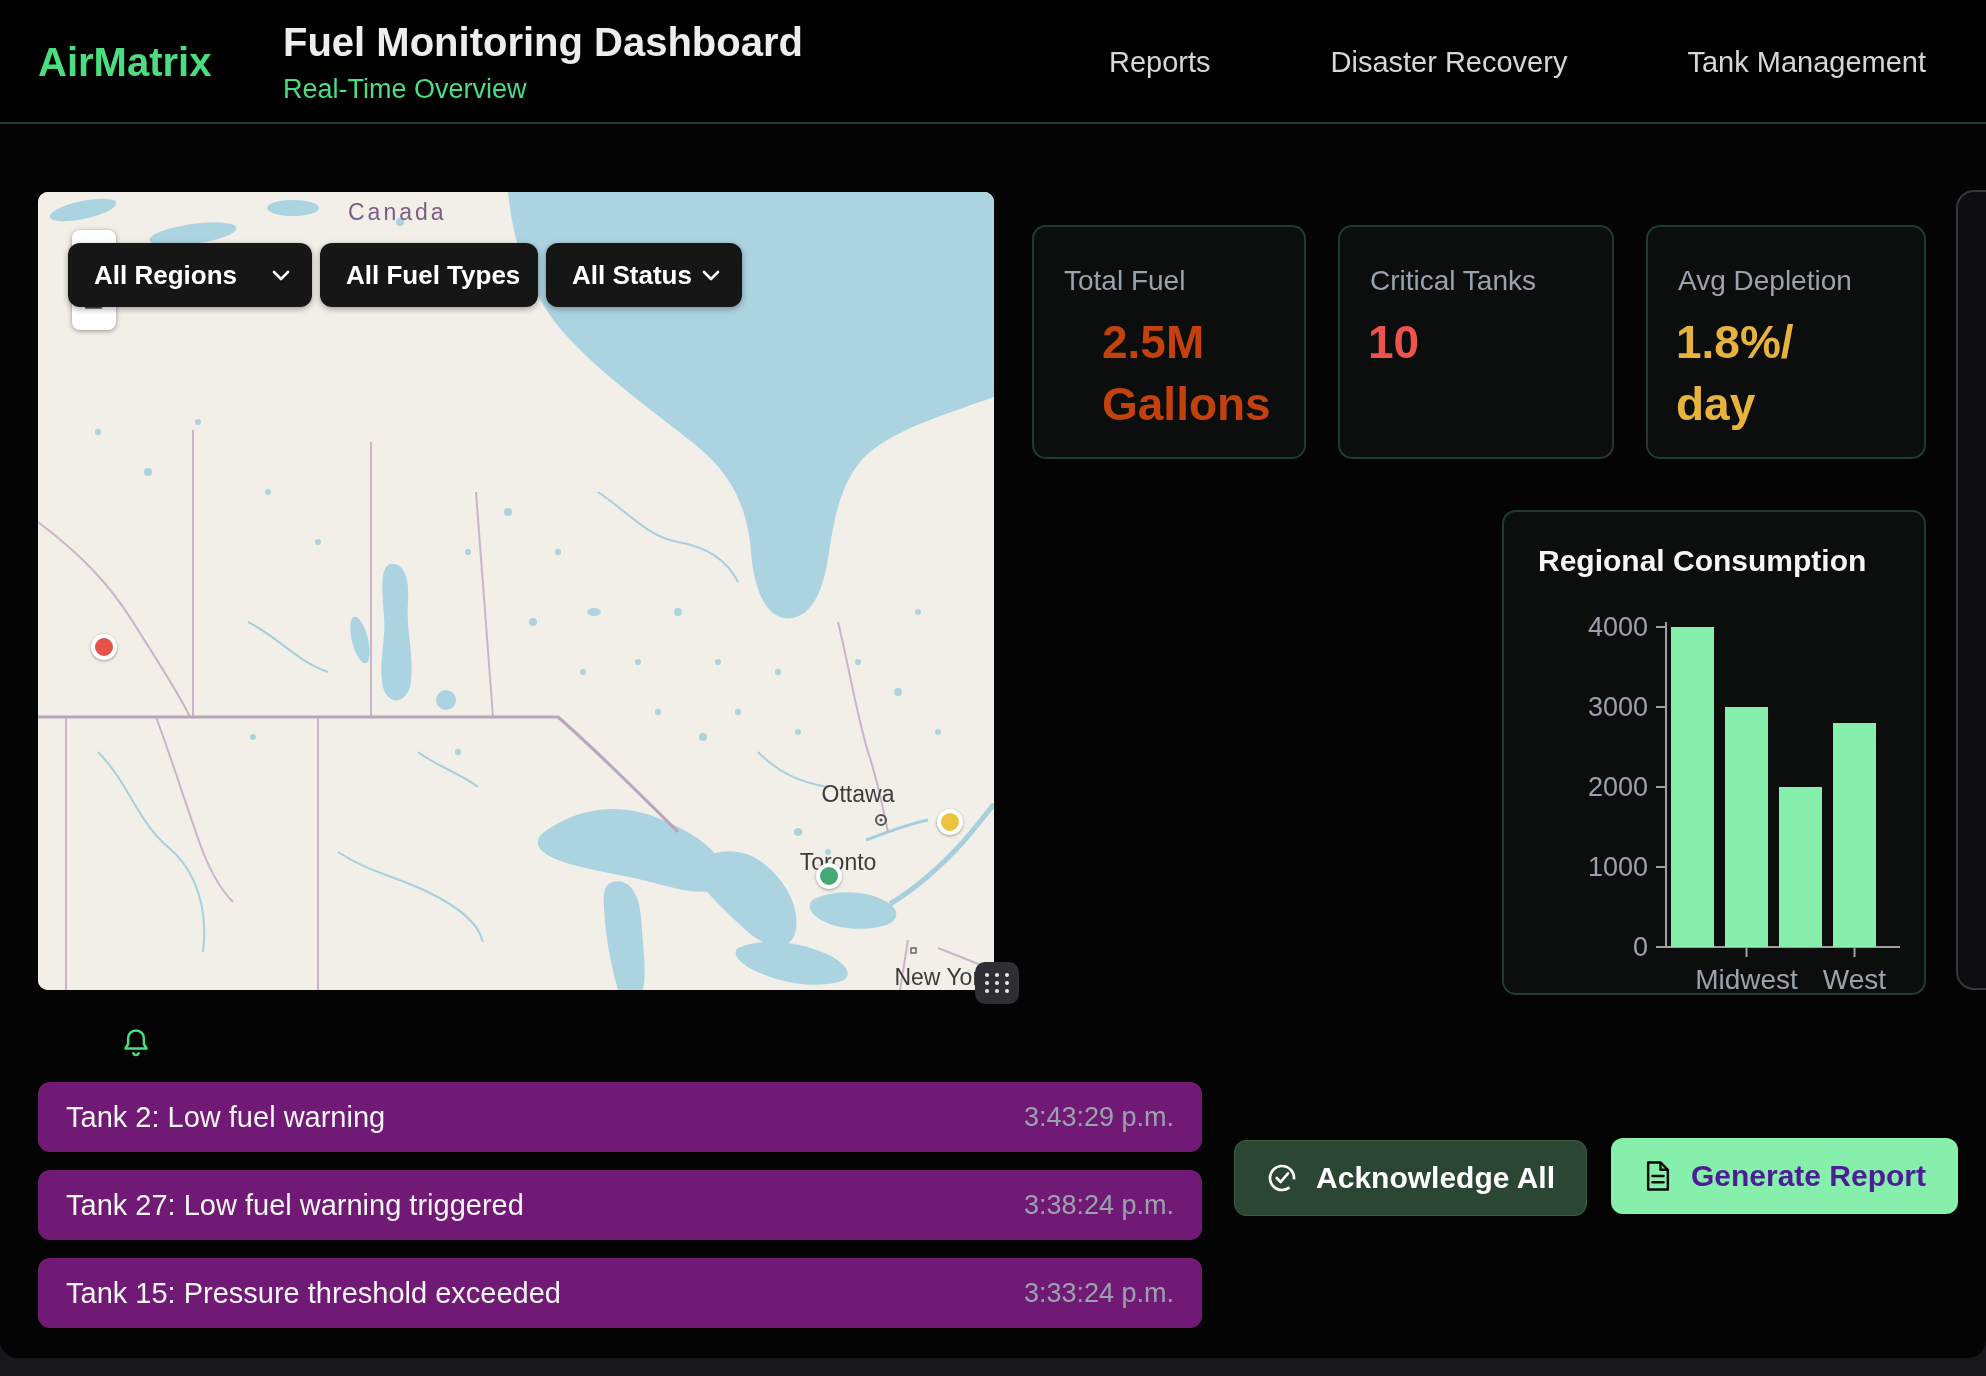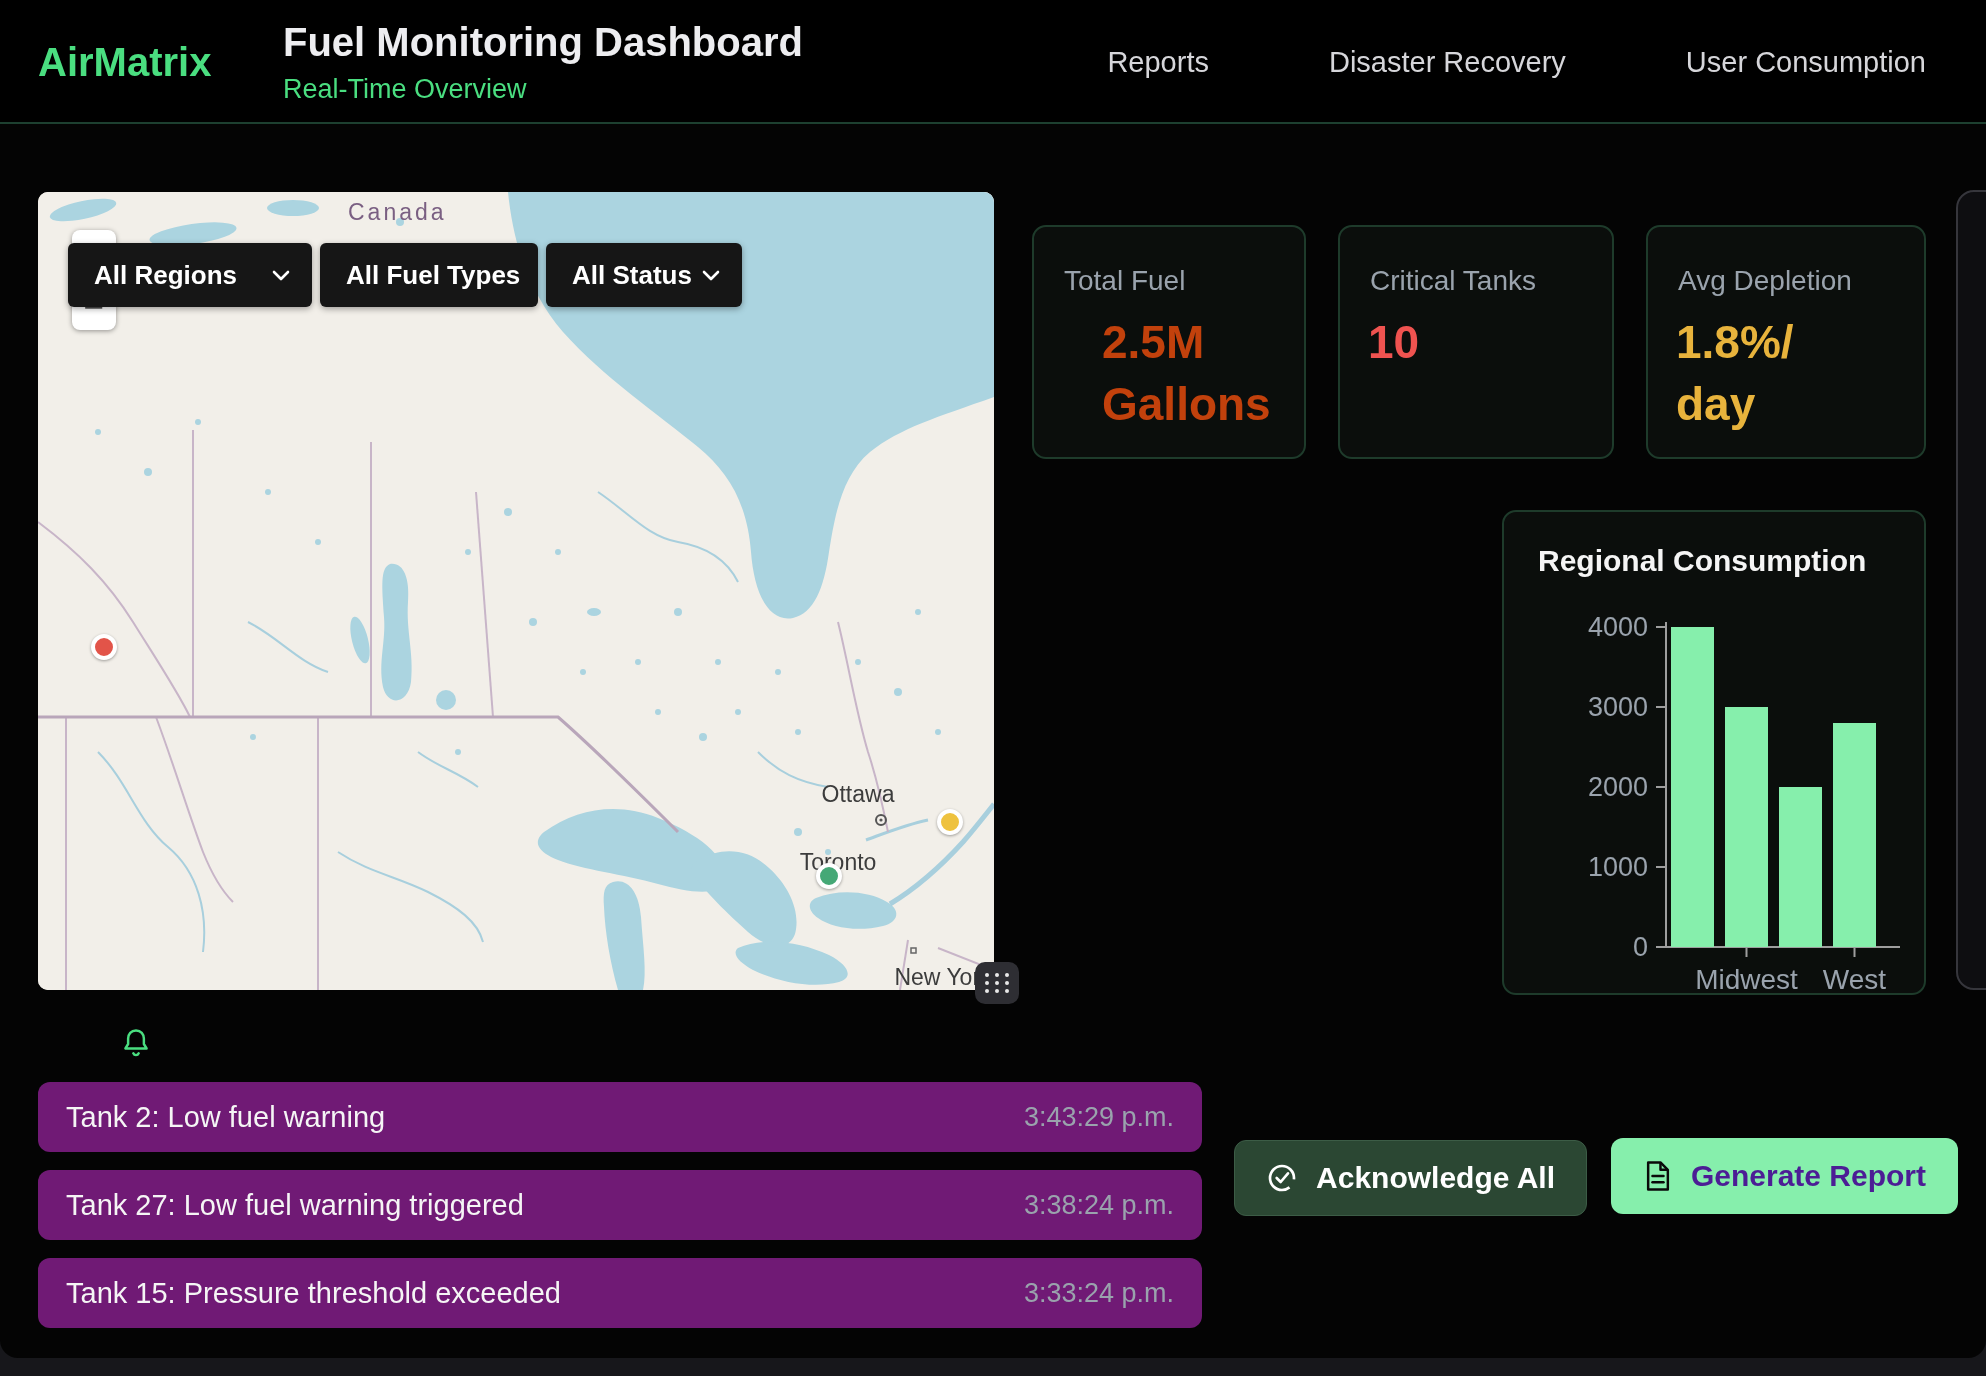--- a/index.html
+++ b/index.html
@@ -21,21 +21,21 @@
   
   .map-panel { position:absolute; left:38px; top:192px; width:956px; height:798px;
                border-radius:10px; overflow:hidden; background:#f2efe9; }
   .map-svg { position:absolute; left:0; top:0; }
   .zoom-ctl { position:absolute; left:34px; top:38px; width:44px; height:100px; background:#fff;
               border-radius:8px; box-shadow:0 1px 5px rgba(0,0,0,.4); overflow:hidden; }
   .zoom-btn { width:44px; height:50px; display:flex; align-items:center; justify-content:center;
               font-size:34px; font-weight:700; color:#4a4a4a; cursor:pointer; }
   .zoom-div { height:1px; background:#ccc; }
   .filters { position:absolute; left:30px; top:51px; display:flex; gap:8px; }
-  .dropdown { height:64px; background:#161616; border-radius:6px; display:flex; align-items:center;
+  .dropdown { height:64px; background:#161616; border-radius:12px; display:flex; align-items:center;
               justify-content:space-between; padding:0 22px 0 26px; cursor:pointer;
               box-shadow:0 2px 6px rgba(0,0,0,.35); }
   .dropdown span { color:#fff; font-size:26px; font-weight:600; white-space:nowrap; }
   .dd1 { width:244px; } .dd2 { width:218px; } .dd3 { width:196px; }
   .marker { position:absolute; width:26px; height:26px; border-radius:50%; border:4px solid #fff;
             box-shadow:0 1px 3px rgba(0,0,0,.35); cursor:pointer; }
   .drag-handle { position:absolute; left:975px; top:962px; width:44px; height:42px; background:#2e2e33;
                  border-radius:10px; display:grid; grid-template-columns:repeat(3,6px); gap:4px;
                  align-content:center; justify-content:center; cursor:grab; z-index:5; }
   .drag-handle i { width:4px; height:4px; border-radius:50%; background:#e8e8e8; justify-self:center; }
@@ -75,21 +75,21 @@
 <div id="app">
 <div id="content">
 
   <div class="header">
     <div class="logo">AirMatrix</div>
     <div class="title">Fuel Monitoring Dashboard</div>
     <div class="subtitle">Real-Time Overview</div>
     <div class="nav">
       <div class="nav-item">Reports</div>
       <div class="nav-item">Disaster Recovery</div>
-      <div class="nav-item">User Consumption</div>
+      <div class="nav-item">Tank Management</div>
     </div>
   </div>
 
   <div class="map-panel">
     <svg class="map-svg" width="956" height="798" viewBox="0 0 956 798">
       <rect x="0" y="0" width="956" height="798" fill="#f2efe9"></rect>
 
       <path d="M470,0 L956,0 L956,205 C900,225 862,236 832,260 C802,285 796,330 791,360 C786,396 776,421 755,426
                C730,431 716,400 713,360 C709,310 690,280 660,255 C620,222 565,185 525,140 C495,105 476,60 470,0 Z" fill="#abd4e0"></path>
 

